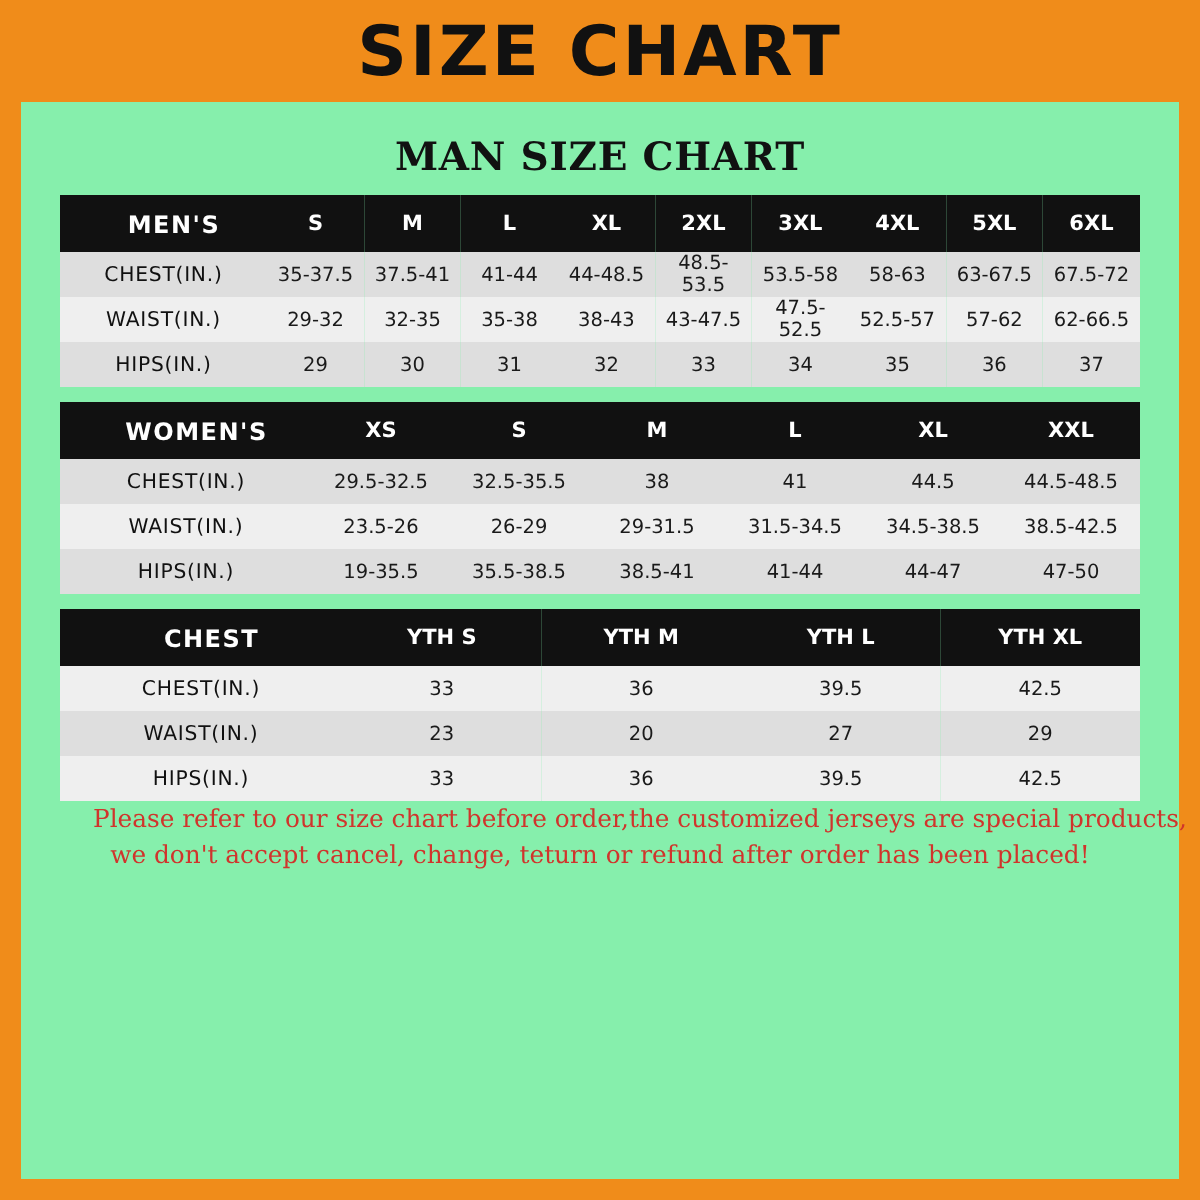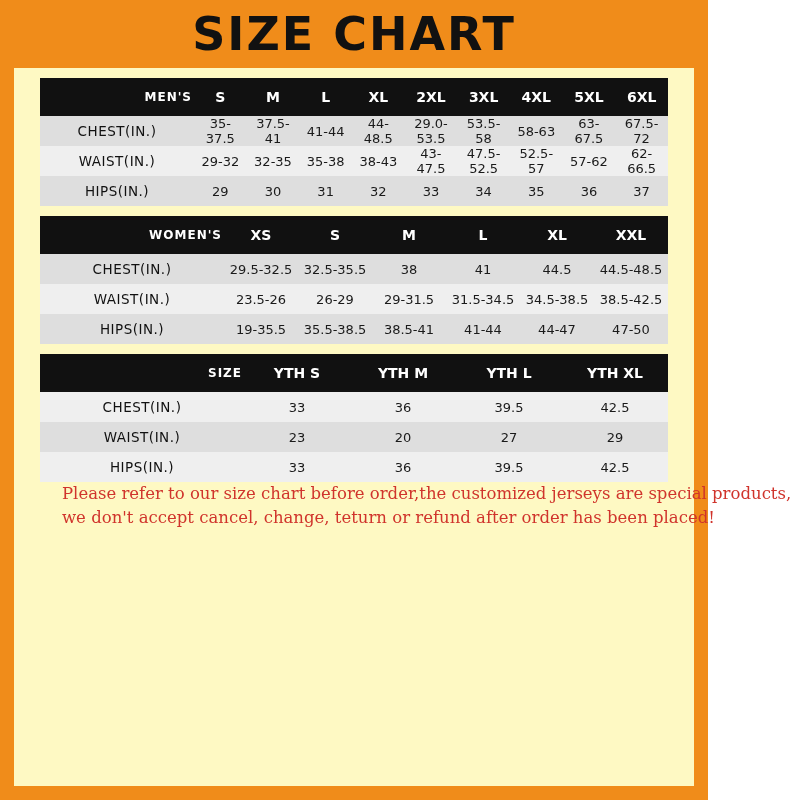--- a/index.html
+++ b/index.html
@@ -8,26 +8,26 @@
   }
   body {
     width: 800px;
     height: 800px;
     background: #ffffff;
     font-family: "DejaVu Sans", sans-serif;
     overflow: hidden;
   }
   .page {
     position: relative;
-    width: 708px;
+    width: 800px;
     height: 800px;
     box-sizing: border-box;
     border-left: 14px solid #f08c1a;
     border-right: 14px solid #f08c1a;
-    background: #fef9c3;
+    background: #86efac;
   }
   .header-band {
     height: 68px;
     background: #f08c1a;
     display: flex;
     align-items: center;
     justify-content: center;
     margin: 0 -14px;
   }
   .header-title {
@@ -70,24 +70,24 @@
     font-family: "DejaVu Sans", sans-serif;
   }
   table.size-table thead th {
     background: #111111;
     color: #ffffff;
     font-weight: bold;
     font-size: 14px;
     height: 38px;
   }
   table.size-table thead th.corner {
-    text-align: right;
-    padding-left: 32px;
+    text-align: center;
+    padding-left: 16px;
     letter-spacing: 1px;
-    font-size: 12px;
+    font-size: 16px;
   }
   table.size-table tbody tr.odd td {
     background: #dedede;
   }
   table.size-table tbody tr.even td {
     background: #efefef;
   }
   table.size-table tbody td.rowlabel {
     text-align: center;
     font-size: 13.5px;
@@ -123,20 +123,21 @@
 <body>
 
 <div class="page">
 
   <div class="header-band">
     <div class="header-title">SIZE CHART</div>
   </div>
 
   <div class="content">
 
+    <div class="section-title t-man">MAN SIZE CHART</div>
     <table class="size-table men-table">
       <thead>
         <tr>
           <th class="corner">MEN'S</th>
           <th>S</th>
           <th>M</th>
           <th>L</th>
           <th>XL</th>
           <th>2XL</th>
           <th>3XL</th>
@@ -145,21 +146,21 @@
           <th>6XL</th>
         </tr>
       </thead>
       <tbody>
         <tr class="odd">
           <td class="rowlabel">CHEST(IN.)</td>
           <td>35-37.5</td>
           <td>37.5-41</td>
           <td>41-44</td>
           <td>44-48.5</td>
-          <td>29.0-53.5</td>
+          <td>48.5-53.5</td>
           <td>53.5-58</td>
           <td>58-63</td>
           <td>63-67.5</td>
           <td>67.5-72</td>
         </tr>
         <tr class="even">
           <td class="rowlabel">WAIST(IN.)</td>
           <td>29-32</td>
           <td>32-35</td>
           <td>35-38</td>
@@ -224,21 +225,21 @@
           <td>41-44</td>
           <td>44-47</td>
           <td>47-50</td>
         </tr>
       </tbody>
     </table>
 
     <table class="size-table youth-table">
       <thead>
         <tr>
-          <th class="corner">SIZE</th>
+          <th class="corner">CHEST</th>
           <th>YTH S</th>
           <th>YTH M</th>
           <th>YTH L</th>
           <th>YTH XL</th>
         </tr>
       </thead>
       <tbody>
         <tr class="even">
           <td class="rowlabel">CHEST(IN.)</td>
           <td>33</td>

